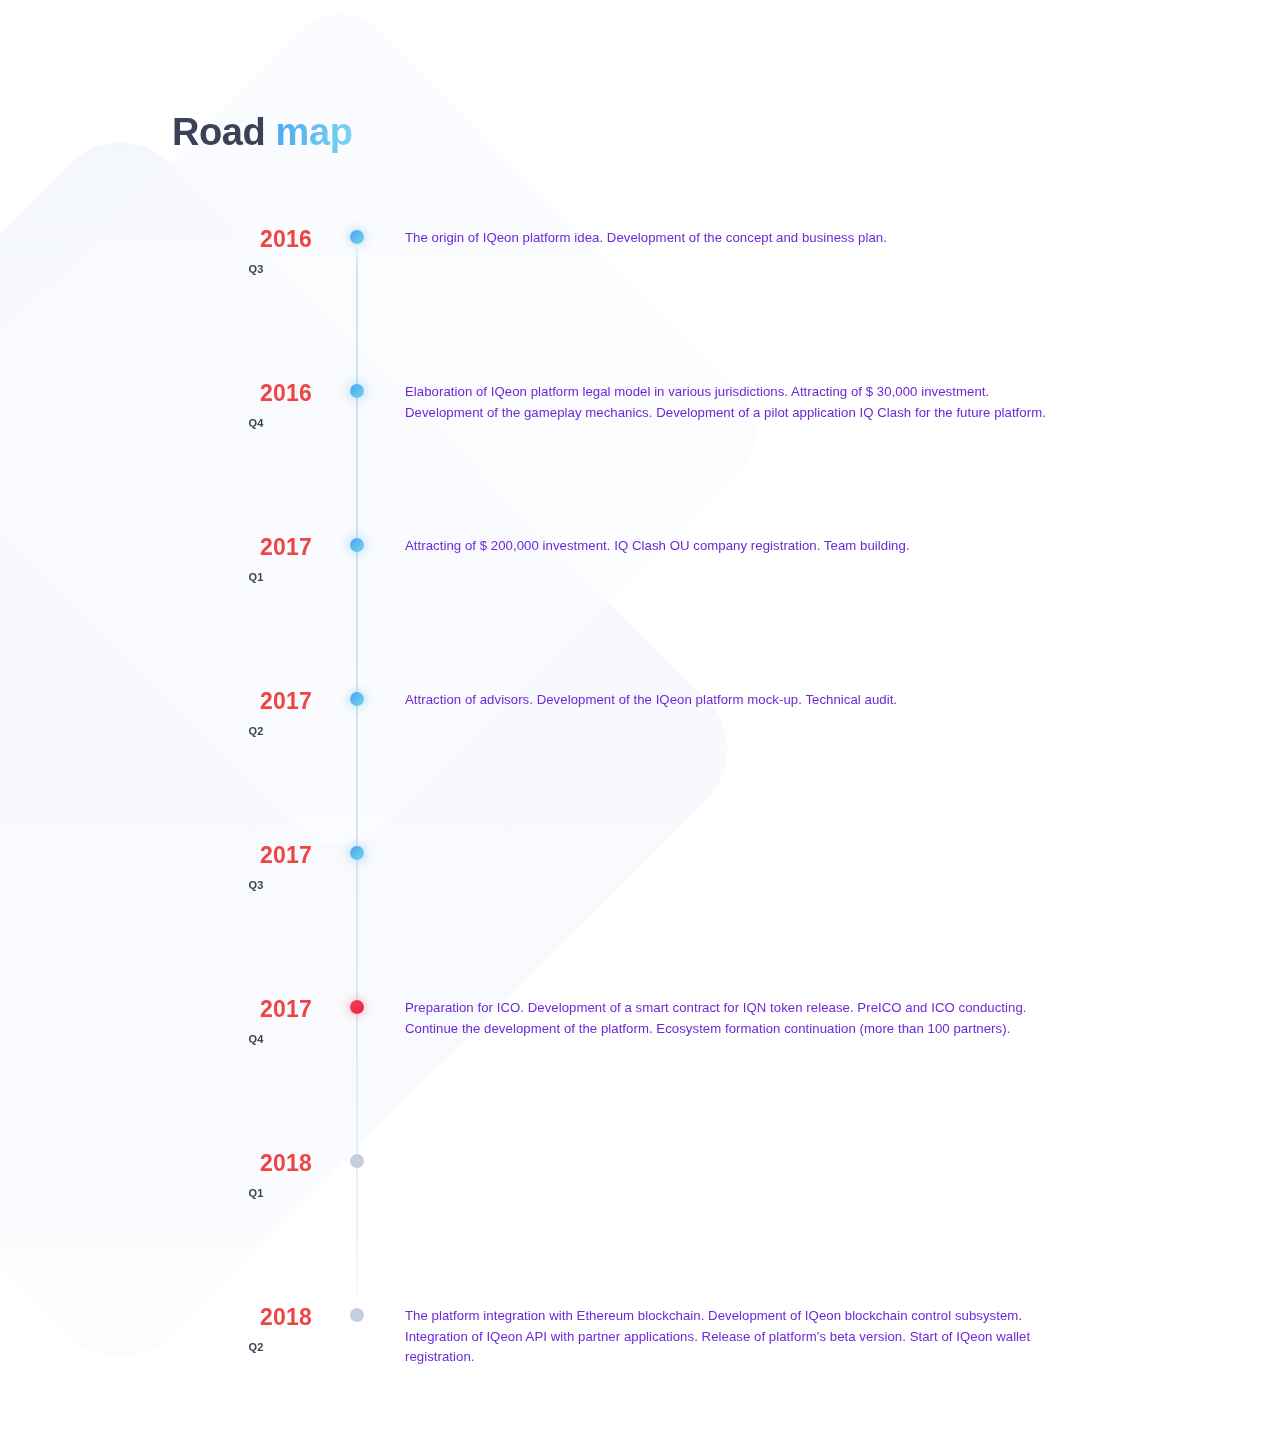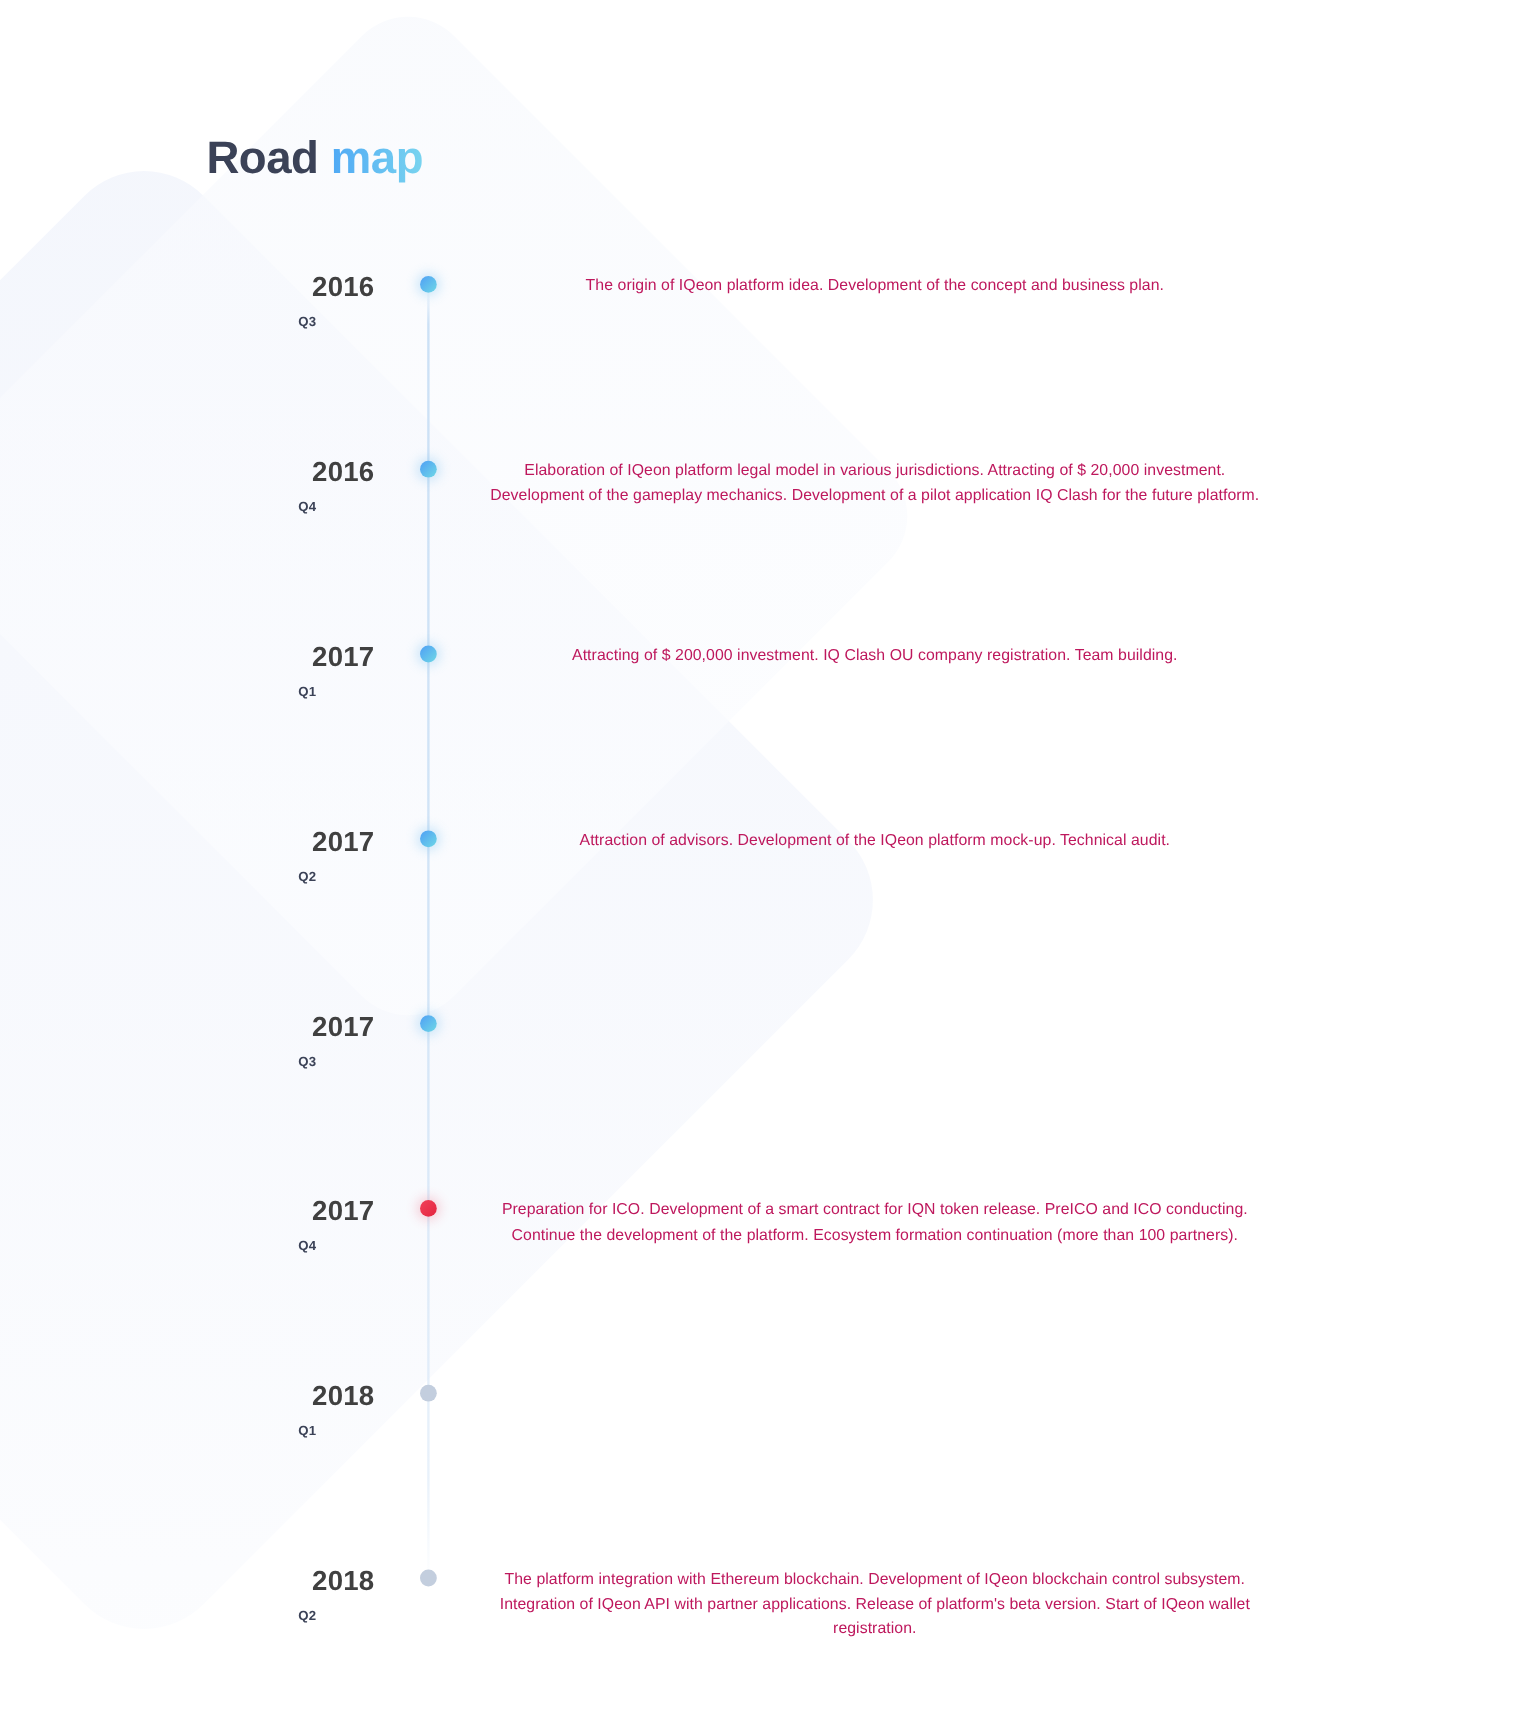--- a/index.html
+++ b/index.html
@@ -102,21 +102,21 @@
   }
 
   .row-year {
     position: absolute;
     left: 200px;
     width: 112px;
     text-align: right;
     font-size: 23px;
     font-weight: 700;
     letter-spacing: 0.2px;
-    color: #404040;
+    color: #ef4444;
     line-height: 1;
   }
   .row-quarter {
     position: absolute;
     left: 200px;
     width: 112px;
     text-align: center;
     font-size: 11px;
     font-weight: 700;
     letter-spacing: .2px;
@@ -143,24 +143,23 @@
     background: #c3cede;
     box-shadow: none;
   }
 
   .row-text {
     position: absolute;
     left: 405px;
     width: 648px;
     font-size: 13.2px;
     line-height: 20.5px;
-    color: #be185d;
+    color: #6d28d9;
     font-weight: 400;
     letter-spacing: .05px;
-    text-align: center;
   }
 </style>
 </head>
 <body>
 
 <div id="page">
 
   <div class="bg-layer">
     <div class="bg-diamond"></div>
     <div class="bg-diamond-2"></div>
@@ -177,21 +176,21 @@
         <div class="row">
           <div class="row-year" style="top: 18px;">2016</div>
           <div class="row-quarter" style="top: 54px;">Q3</div>
           <div class="row-dot dot-done" style="top: 20px;"></div>
           <div class="row-text" style="top: 18px;">The origin of IQeon platform idea. Development of the concept and business plan.</div>
         </div>
         <div class="row">
           <div class="row-year" style="top: 95px;">2016</div>
           <div class="row-quarter" style="top: 131px;">Q4</div>
           <div class="row-dot dot-done" style="top: 97px;"></div>
-          <div class="row-text" style="top: 95px;">Elaboration of IQeon platform legal model in various jurisdictions. Attracting of $ 20,000 investment. Development of the gameplay mechanics. Development of a pilot application IQ Clash for the future platform.</div>
+          <div class="row-text" style="top: 95px;">Elaboration of IQeon platform legal model in various jurisdictions. Attracting of $ 30,000 investment. Development of the gameplay mechanics. Development of a pilot application IQ Clash for the future platform.</div>
         </div>
         <div class="row">
           <div class="row-year" style="top: 172px;">2017</div>
           <div class="row-quarter" style="top: 208px;">Q1</div>
           <div class="row-dot dot-done" style="top: 174px;"></div>
           <div class="row-text" style="top: 172px;">Attracting of $ 200,000 investment. IQ Clash OU company registration. Team building.</div>
         </div>
         <div class="row">
           <div class="row-year" style="top: 249px;">2017</div>
           <div class="row-quarter" style="top: 285px;">Q2</div>

